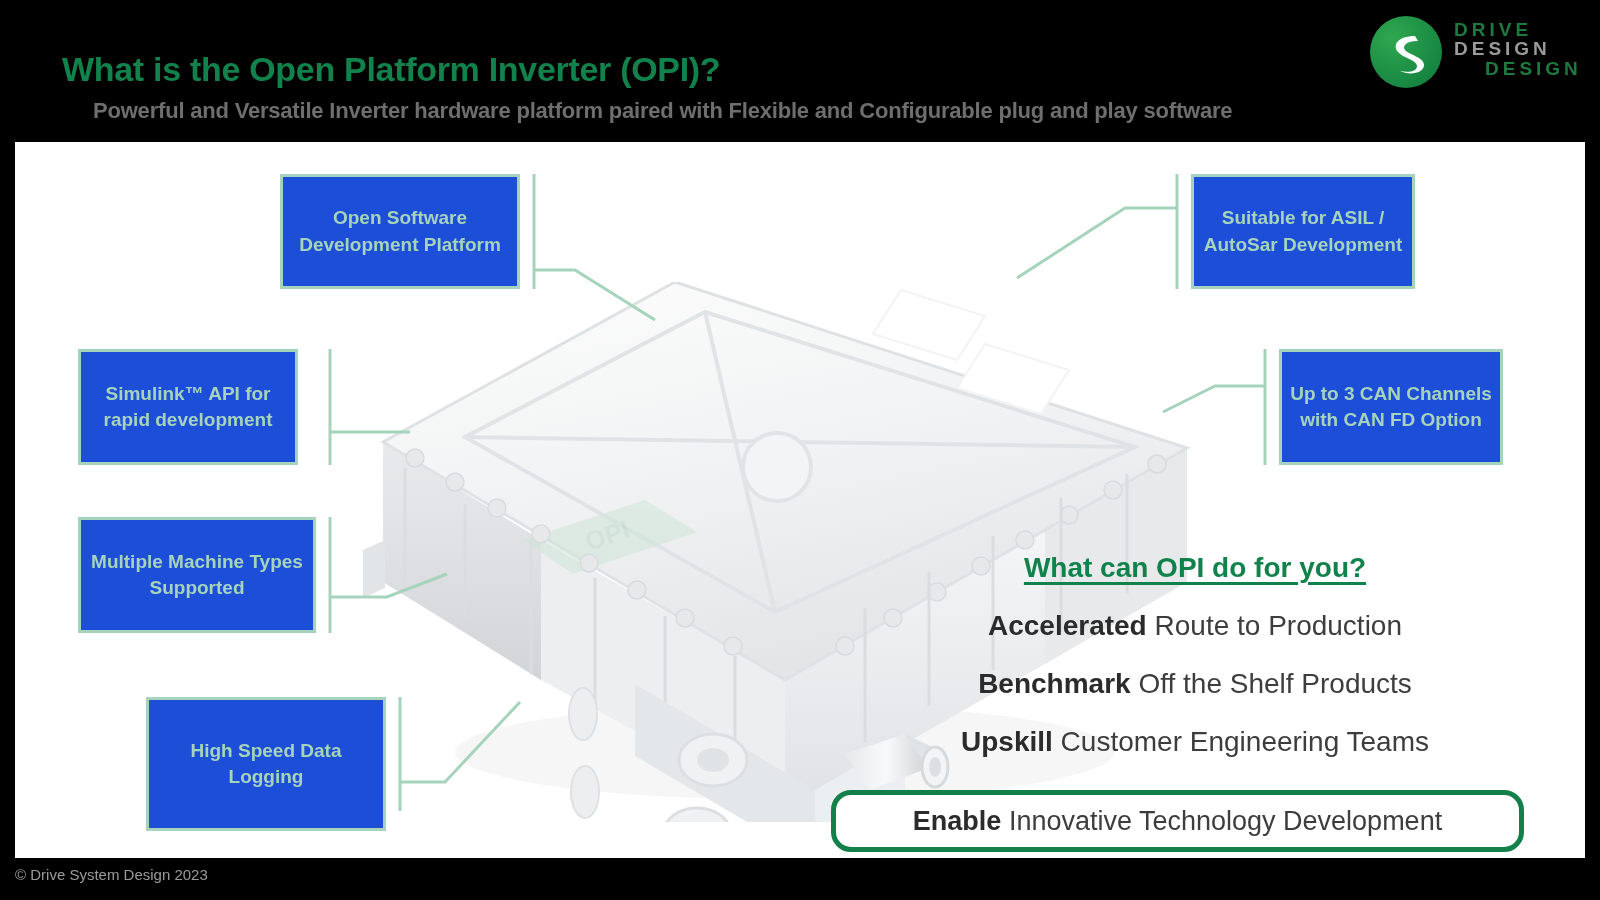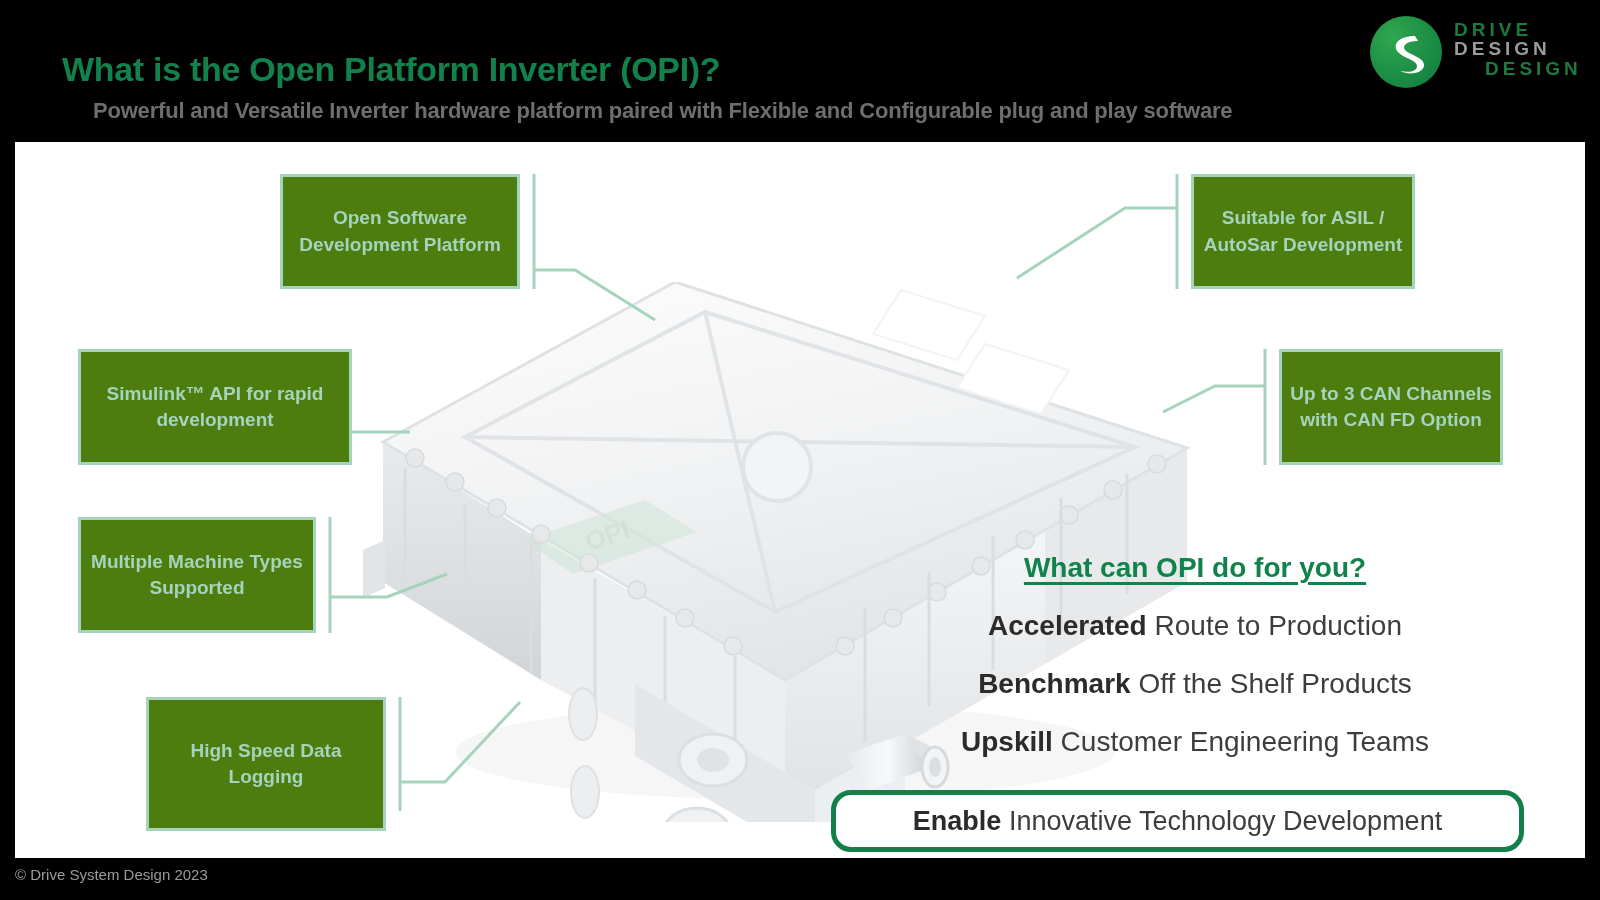--- a/index.html
+++ b/index.html
@@ -44,28 +44,28 @@
   }
 
   
   #device { position:absolute; left:330px; top:140px; width:880px; height:540px; }
   #device svg { display:block; }
 
   
   .callout {
     position:absolute;
     border:3px solid #a6d3bb;
-    background:#4d7c0f;
+    background:#1d4ed8;
     color:#a6d3bb;
     font-size:19px; font-weight:bold; line-height:1.38;
     display:flex; align-items:center; justify-content:center; text-align:center;
     padding:4px 8px;
   }
   #cal-open-software { left:265px;  top:32px;  width:240px;  height:115px; }
-  #cal-simulink      { left:63px;   top:207px; width:274px;  height:116px; }
+  #cal-simulink      { left:63px;   top:207px; width:220px;  height:116px; }
   #cal-machine       { left:63px;   top:375px; width:238px;  height:116px; }
   #cal-logging       { left:131px;  top:555px; width:240px;  height:134px; }
   #cal-asil          { left:1176px; top:32px;  width:224px;  height:115px; }
   #cal-can           { left:1264px; top:207px; width:224px;  height:116px; }
 
   
   #leaders { position:absolute; left:0; top:0; width:1570px; height:716px; pointer-events:none; }
 
   
   #benefits { position:absolute; left:810px; top:410px; width:740px; }

